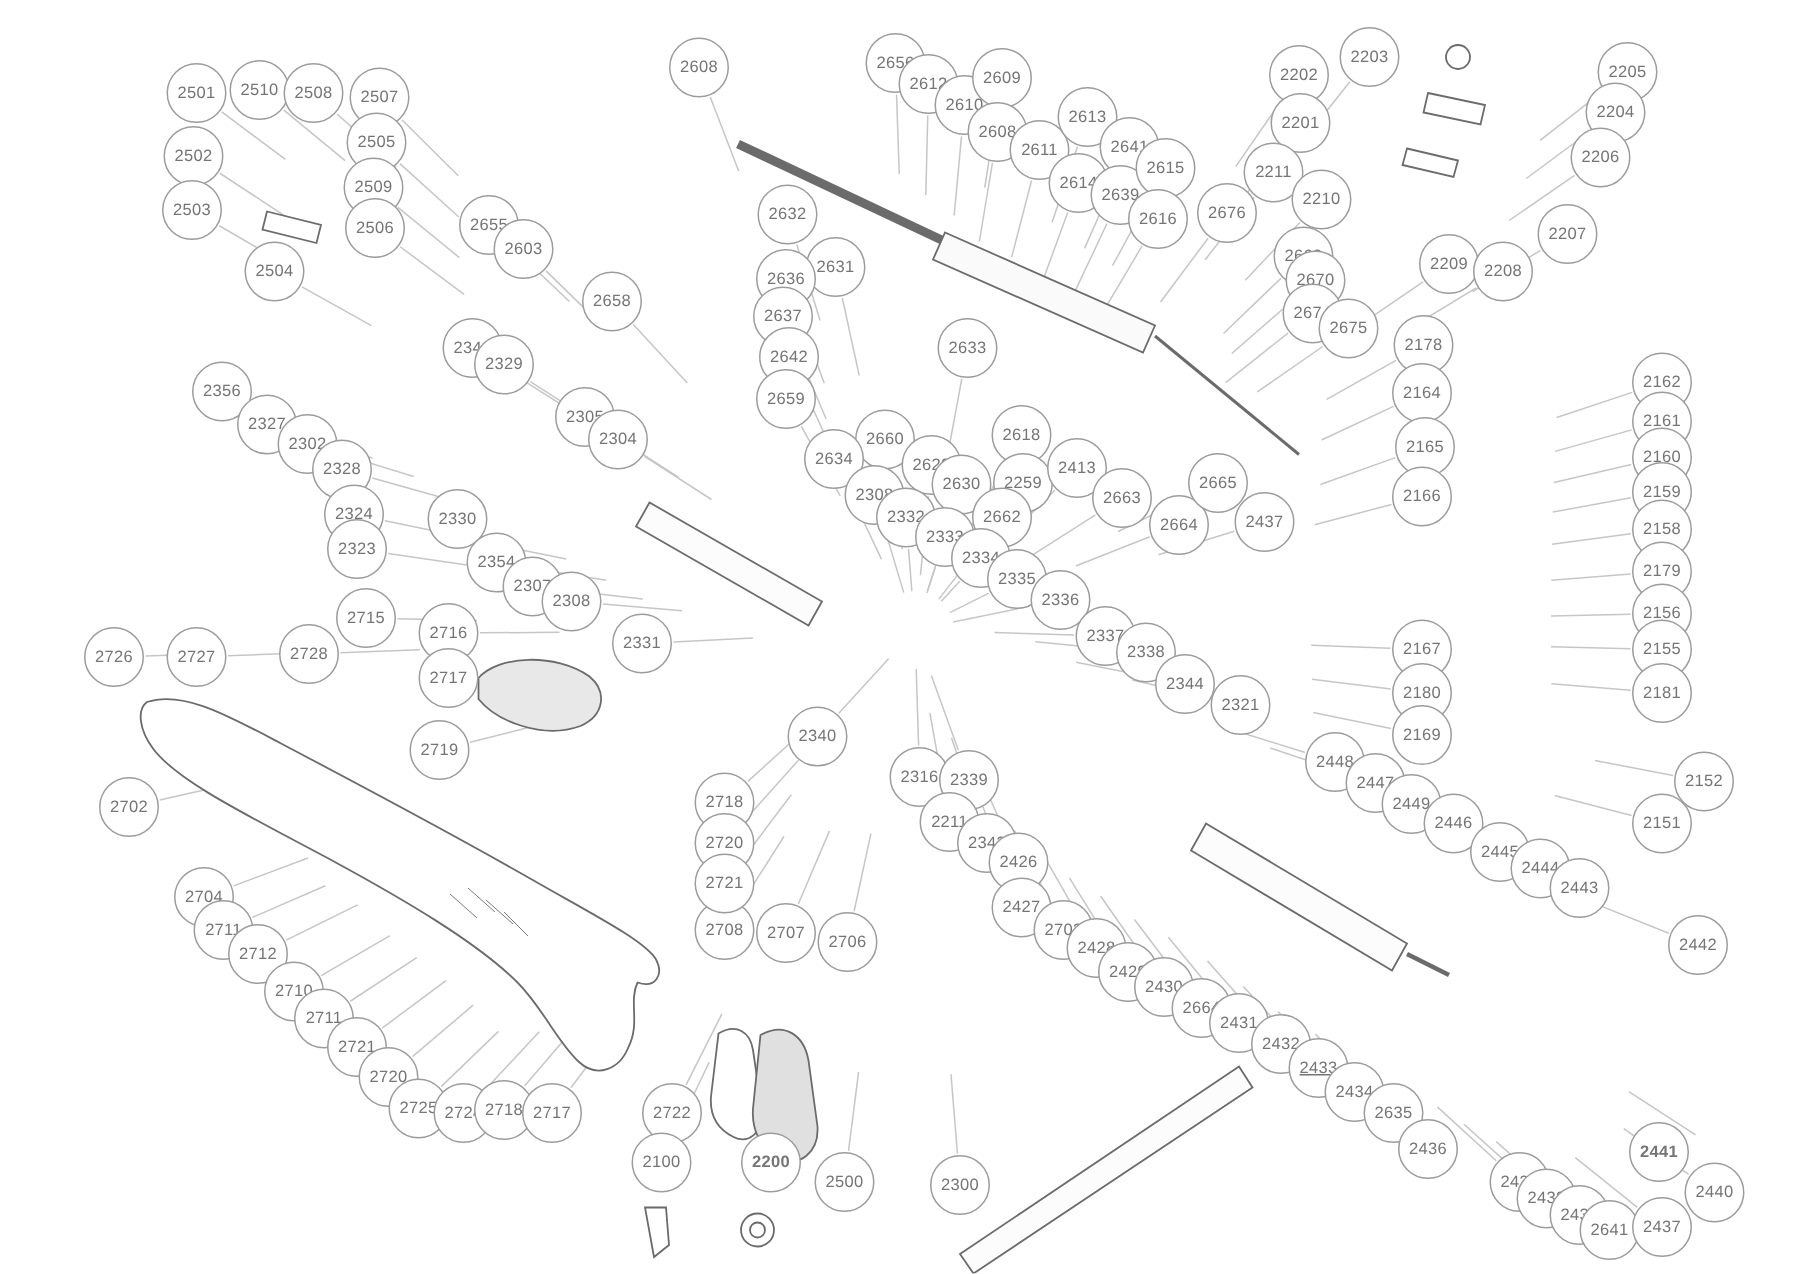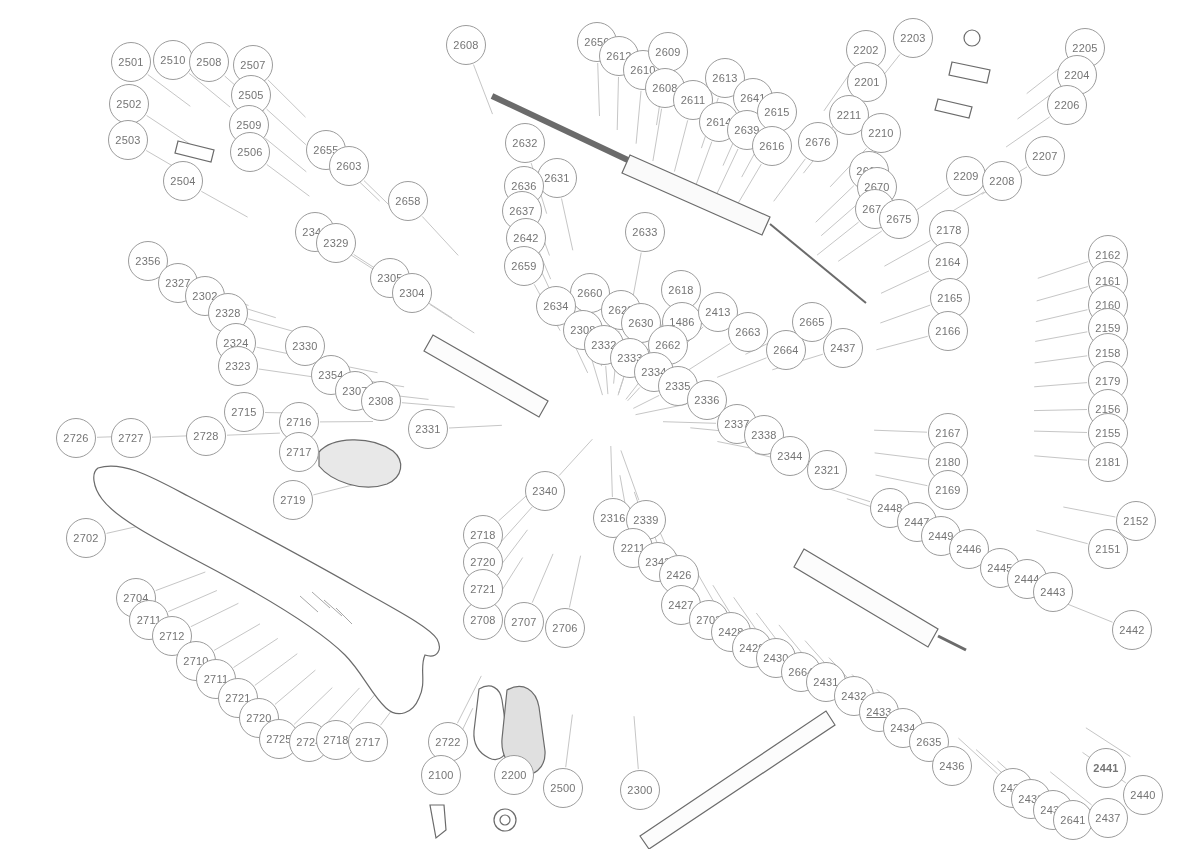--- a/index.html
+++ b/index.html
@@ -272,21 +272,21 @@
       <div class="callout" style="left: 524px; top: 186px;">2636</div>
       <div class="callout" style="left: 522px; top: 211px;">2637</div>
       <div class="callout" style="left: 526px; top: 238px;">2642</div>
       <div class="callout" style="left: 524px; top: 266px;">2659</div>
       <div class="callout" style="left: 645px; top: 232px;">2633</div>
       <div class="callout" style="left: 590px; top: 293px;">2660</div>
       <div class="callout" style="left: 556px; top: 306px;">2634</div>
       <div class="callout" style="left: 621px; top: 310px;">2629</div>
       <div class="callout" style="left: 641px; top: 323px;">2630</div>
       <div class="callout" style="left: 681px; top: 290px;">2618</div>
-      <div class="callout" style="left: 682px; top: 322px;">1486</div>
+      <div class="callout" style="left: 682px; top: 322px;">2259</div>
       <div class="callout" style="left: 668px; top: 345px;">2662</div>
       <div class="callout" style="left: 718px; top: 312px;">2413</div>
       <div class="callout" style="left: 748px; top: 332px;">2663</div>
       <div class="callout" style="left: 786px; top: 350px;">2664</div>
       <div class="callout" style="left: 812px; top: 322px;">2665</div>
       <div class="callout" style="left: 843px; top: 348px;">2437</div>
       <div class="callout" style="left: 869px; top: 171px;">2669</div>
       <div class="callout" style="left: 877px; top: 187px;">2670</div>
       <div class="callout" style="left: 875px; top: 209px;">2674</div>
       <div class="callout" style="left: 899px; top: 219px;">2675</div>
@@ -397,20 +397,20 @@
       <div class="callout" style="left: 336px; top: 740px;">2718</div>
       <div class="callout" style="left: 368px; top: 742px;">2717</div>
       <div class="callout" style="left: 448px; top: 742px;">2722</div>
       <div class="callout" style="left: 483px; top: 620px;">2708</div>
       <div class="callout" style="left: 524px; top: 622px;">2707</div>
       <div class="callout" style="left: 565px; top: 628px;">2706</div>
       <div class="callout" style="left: 483px; top: 535px;">2718</div>
       <div class="callout" style="left: 483px; top: 562px;">2720</div>
       <div class="callout" style="left: 483px; top: 589px;">2721</div>
       <div class="callout" style="left: 441px; top: 775px;">2100</div>
-      <div class="callout" style="left: 514px; top: 775px;">2200</div>
+      <div class="callout" style="left: 514px; top: 775px; font-weight: bold;">2200</div>
       <div class="callout" style="left: 563px; top: 788px;">2500</div>
       <div class="callout" style="left: 640px; top: 790px;">2300</div>
     </div>
 
 
 
 </div>
 
 </body></html>

